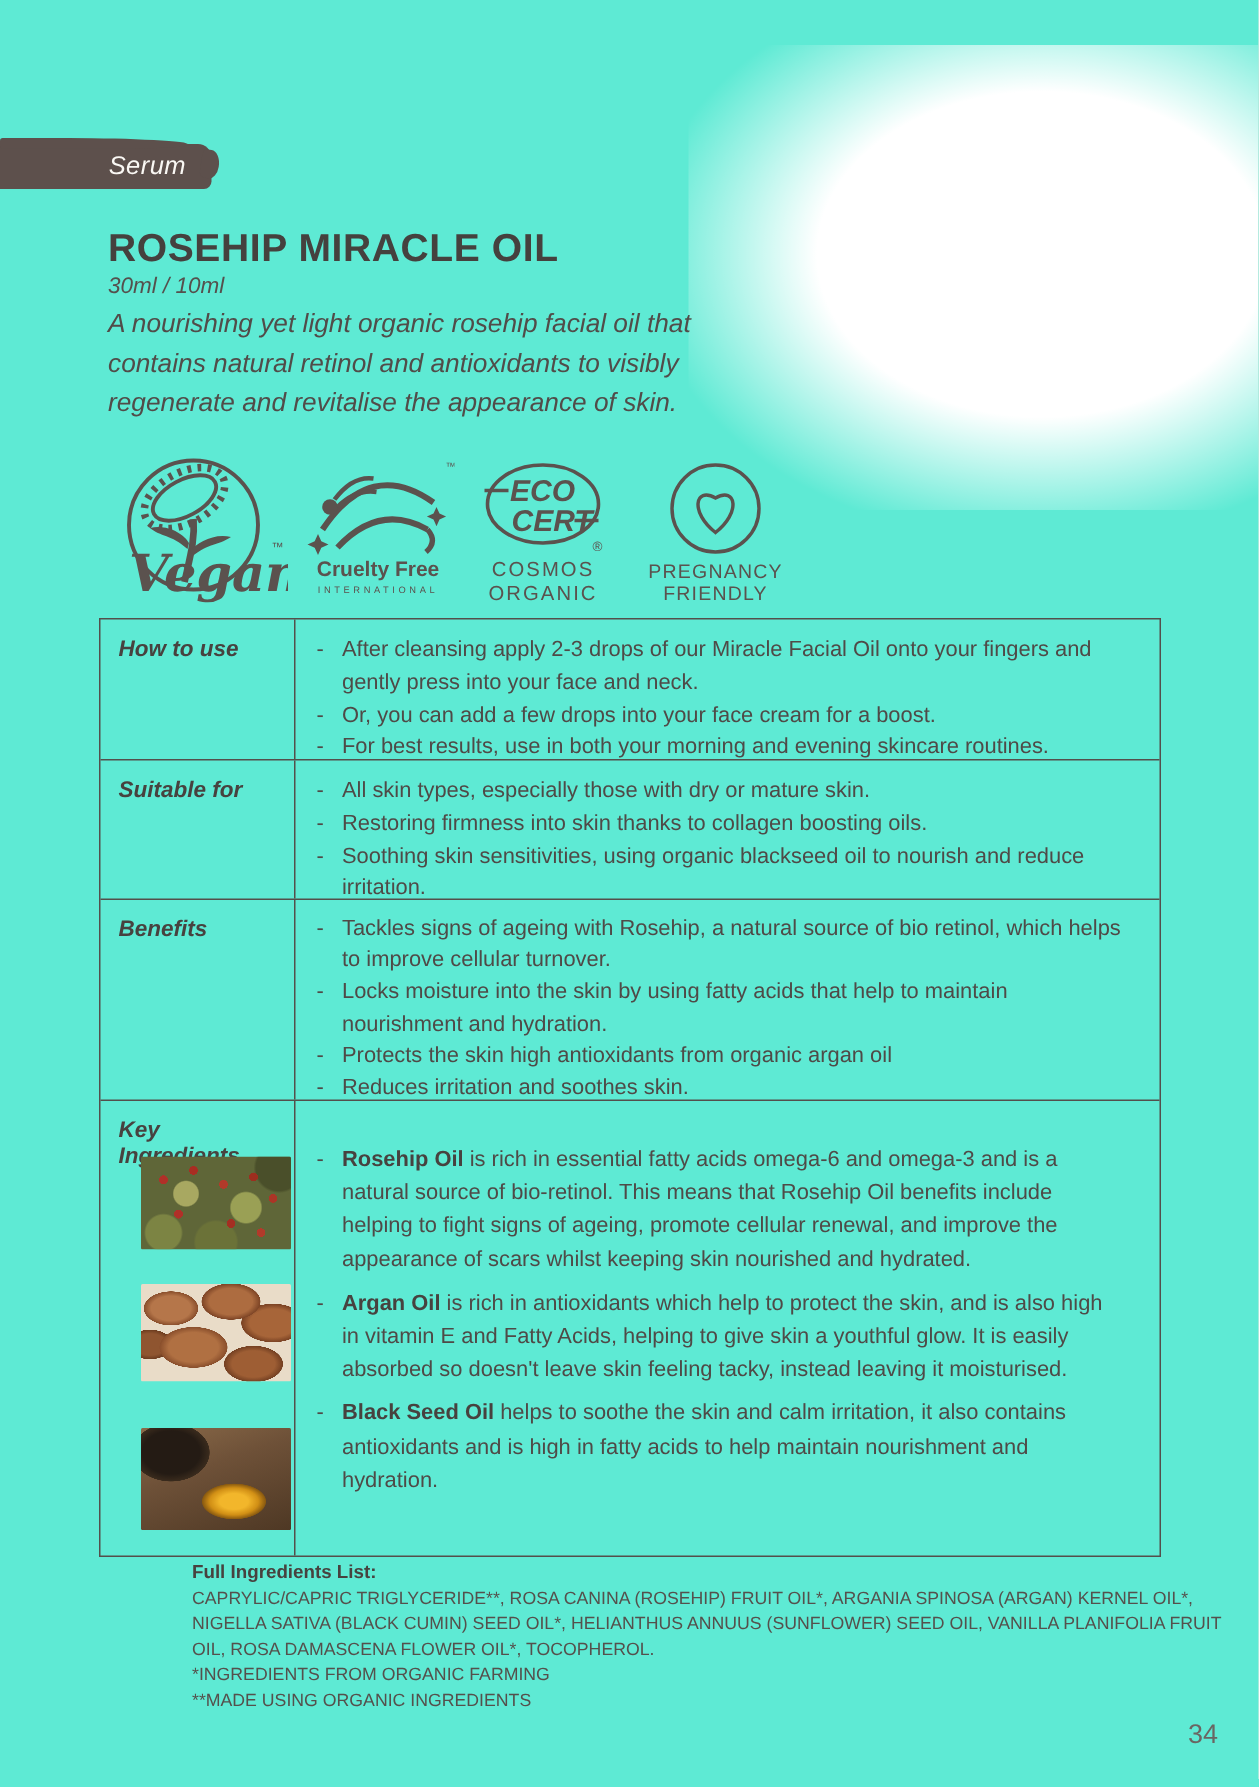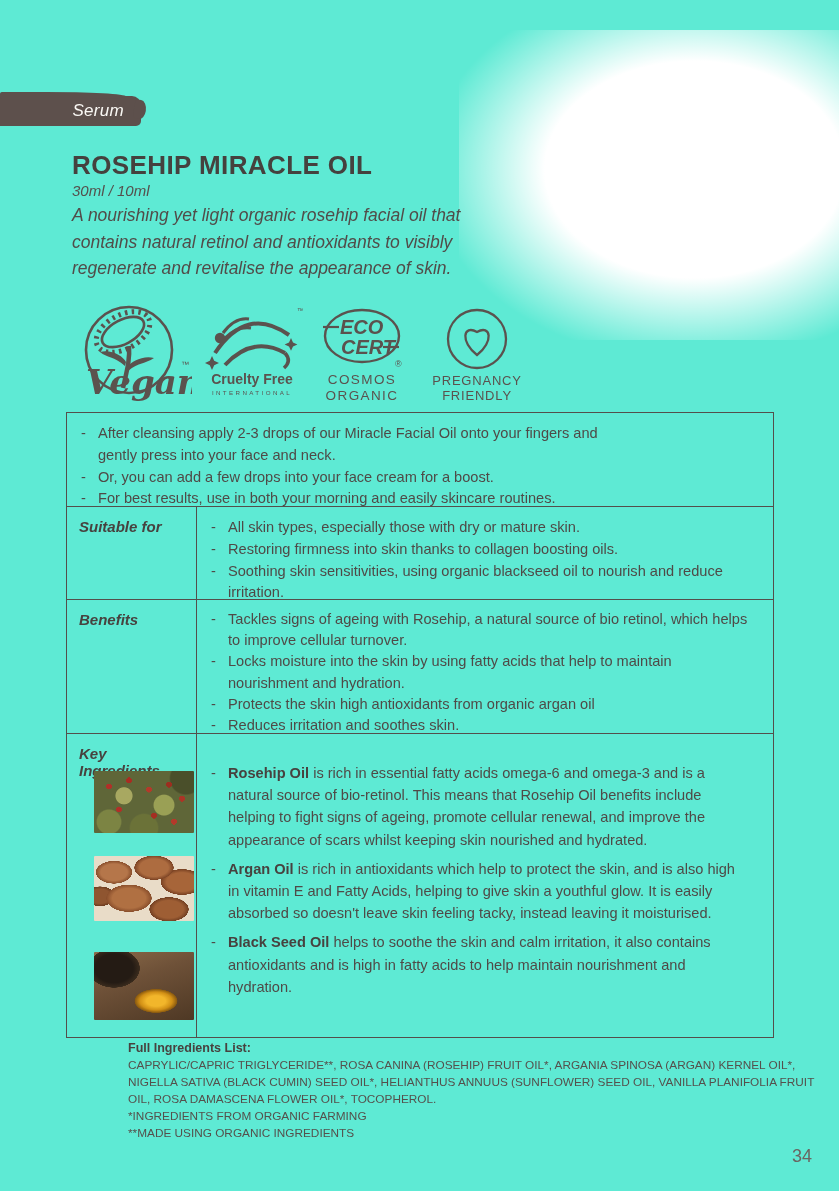--- a/index.html
+++ b/index.html
@@ -271,32 +271,35 @@
         <path d="M54 47 C37 34 40 16 54 24 C68 16 71 34 54 47 Z" fill="none" stroke="#5b524e" stroke-width="2.3"></path>
         <text x="54" y="77" text-anchor="middle" font-size="13" letter-spacing="0.8">PREGNANCY</text>
         <text x="54" y="92" text-anchor="middle" font-size="13" letter-spacing="0.8">FRIENDLY</text>
       </svg>
     </div>
   </div>
 
   <div class="info-table">
 
     <div class="t-row row-howto">
+      <div class="t-label">
+        <span>How to use</span>
+      </div>
       <div class="t-content">
         <div class="bullet">
           <span class="dash">-</span>
           <span class="bullet-text">After cleansing apply 2-3 drops of our Miracle Facial Oil onto your fingers and gently press into your face and neck.</span>
         </div>
         <div class="bullet">
           <span class="dash">-</span>
           <span class="bullet-text">Or, you can add a few drops into your face cream for a boost.</span>
         </div>
         <div class="bullet">
           <span class="dash">-</span>
-          <span class="bullet-text">For best results, use in both your morning and easily skincare routines.</span>
+          <span class="bullet-text">For best results, use in both your morning and evening skincare routines.</span>
         </div>
       </div>
     </div>
 
     <div class="t-row row-suitable">
       <div class="t-label">
         <span>Suitable for</span>
       </div>
       <div class="t-content">
         <div class="bullet">

